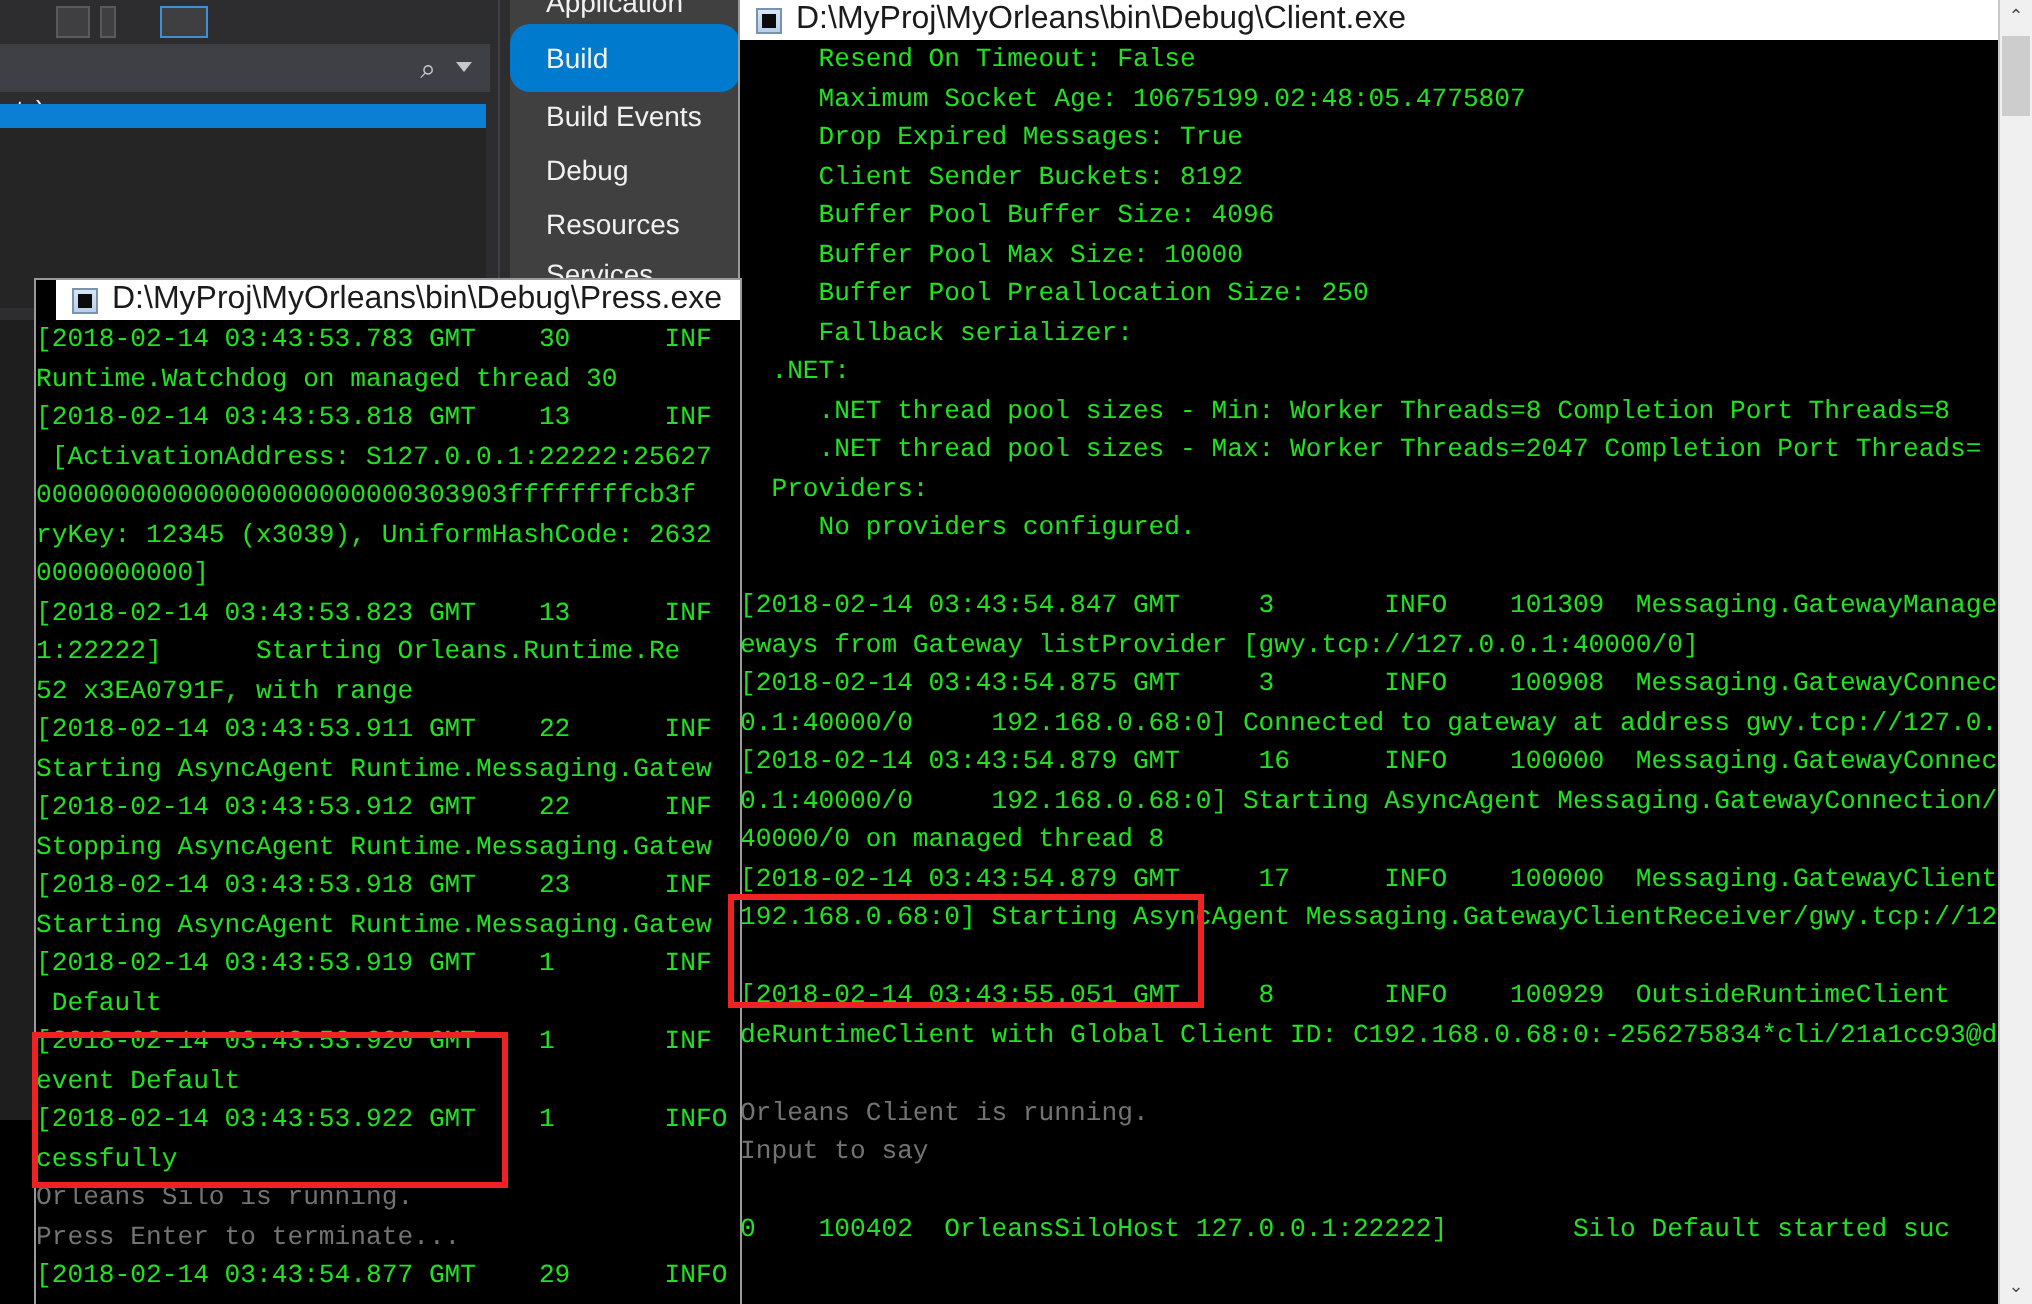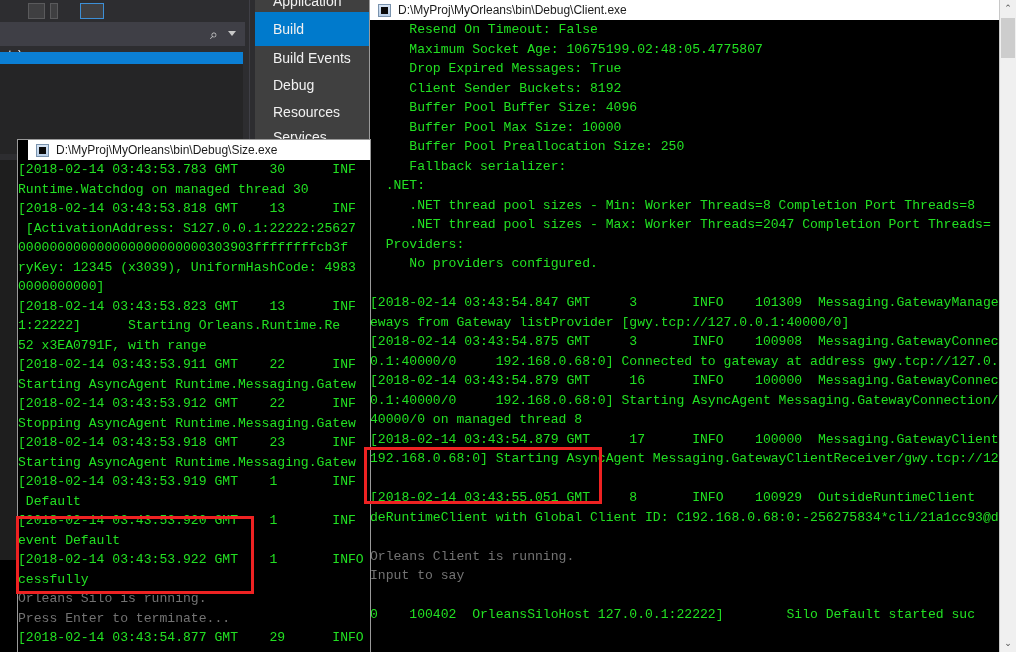--- a/index.html
+++ b/index.html
@@ -15,29 +15,29 @@
   #vs-search-bar{position:absolute;left:0;top:22px;width:243px;height:22px;background:#3f3f46;border:1px solid #3f3f46;}
   #vs-search-icon{position:absolute;right:22px;top:3px;width:16px;height:16px;color:#c8c8c8;font-size:14px;line-height:16px;text-align:center;}
   #vs-search-caret{position:absolute;right:8px;top:8px;width:0;height:0;border-left:4px solid transparent;border-right:4px solid transparent;border-top:5px solid #c8c8c8;}
   #vs-tree-label{position:absolute;left:0;top:46px;width:243px;height:18px;color:#f1f1f1;font-size:12.5px;line-height:18px;padding-left:2px;box-sizing:border-box;}
   #vs-tree-selected{position:absolute;left:0;top:52px;width:243px;height:18px;background:#0b7fd4;}
   #vs-left-strip{position:absolute;left:0;top:64px;width:243px;height:90px;background:#252526;}
 
   
   #vs-cat-list{position:absolute;left:255px;top:0;width:115px;height:140px;background:#404040;}
   .vs-cat{position:absolute;left:0;width:115px;height:34px;color:#f1f1f1;font-size:14px;line-height:34px;padding-left:18px;box-sizing:border-box;}
-  .vs-cat.sel{background:#007acc;}
+  .vs-cat.sel{background:#007acc;border-radius:10px;}
   #vs-cat-divider{position:absolute;left:249px;top:0;width:1px;height:140px;background:#3f3f46;}
 
   
   .console-win{position:absolute;background:#000;box-shadow:0 0 0 1px #9a9a9a;}
   .titlebar{height:20px;background:#ffffff;display:flex;align-items:center;padding-left:8px;box-sizing:border-box;}
   .title-ico{width:13px;height:13px;margin-right:7px;flex:none;position:relative;background:linear-gradient(#d7e5f5,#b9cfe8);border:1px solid #7a93ad;box-sizing:border-box;}
   .title-ico:after{content:"";position:absolute;left:2px;top:2px;right:2px;bottom:2px;background:#0a0a0a;}
-  .title-text{font-family:"Liberation Sans", sans-serif;font-size:12px;color:#1b1b1b;white-space:nowrap;}
+  .title-text{font-family:"Liberation Sans", sans-serif;font-size:16px;color:#1b1b1b;white-space:nowrap;}
   .console-body{position:absolute;left:0;right:0;bottom:0;overflow:hidden;background:#000;}
   .console-pre{
     font-family:"Liberation Mono","DejaVu Sans Mono",monospace;
     font-size:13.1px;line-height:19.5px;
     color:#22e022;white-space:pre;margin:0;
     letter-spacing:0px;
   }
   .console-pre .w{color:#737373;}
 
   
@@ -140,29 +140,29 @@
     <div class="thumb" style="top:18px;height:40px;"></div>
     <div class="arrow down">⌄</div>
   </div>
 </div>
 
 <div id="host-overflow"></div>
 <div id="host-left-edge"></div>
 <div id="host-win" class="console-win">
   <div class="titlebar">
     <span class="title-ico"></span>
-    <span class="title-text">D:\MyProj\MyOrleans\bin\Debug\Size.exe</span>
+    <span class="title-text">D:\MyProj\MyOrleans\bin\Debug\Press.exe</span>
   </div>
   <div class="console-body">
     <pre class="console-pre" id="host-output"><span>[2018-02-14 03:43:53.783 GMT    30      INF
 </span><span>Runtime.Watchdog on managed thread 30
 </span><span>[2018-02-14 03:43:53.818 GMT    13      INF
 </span><span> [ActivationAddress: S127.0.0.1:22222:25627
 </span><span>000000000000000000000000303903ffffffffcb3f
-</span><span>ryKey: 12345 (x3039), UniformHashCode: 4983
+</span><span>ryKey: 12345 (x3039), UniformHashCode: 2632
 </span><span>0000000000]
 </span><span>[2018-02-14 03:43:53.823 GMT    13      INF
 </span><span>1:22222]      Starting Orleans.Runtime.Re
 </span><span>52 x3EA0791F, with range
 </span><span>[2018-02-14 03:43:53.911 GMT    22      INF
 </span><span>Starting AsyncAgent Runtime.Messaging.Gatew
 </span><span>[2018-02-14 03:43:53.912 GMT    22      INF
 </span><span>Stopping AsyncAgent Runtime.Messaging.Gatew
 </span><span>[2018-02-14 03:43:53.918 GMT    23      INF
 </span><span>Starting AsyncAgent Runtime.Messaging.Gatew

